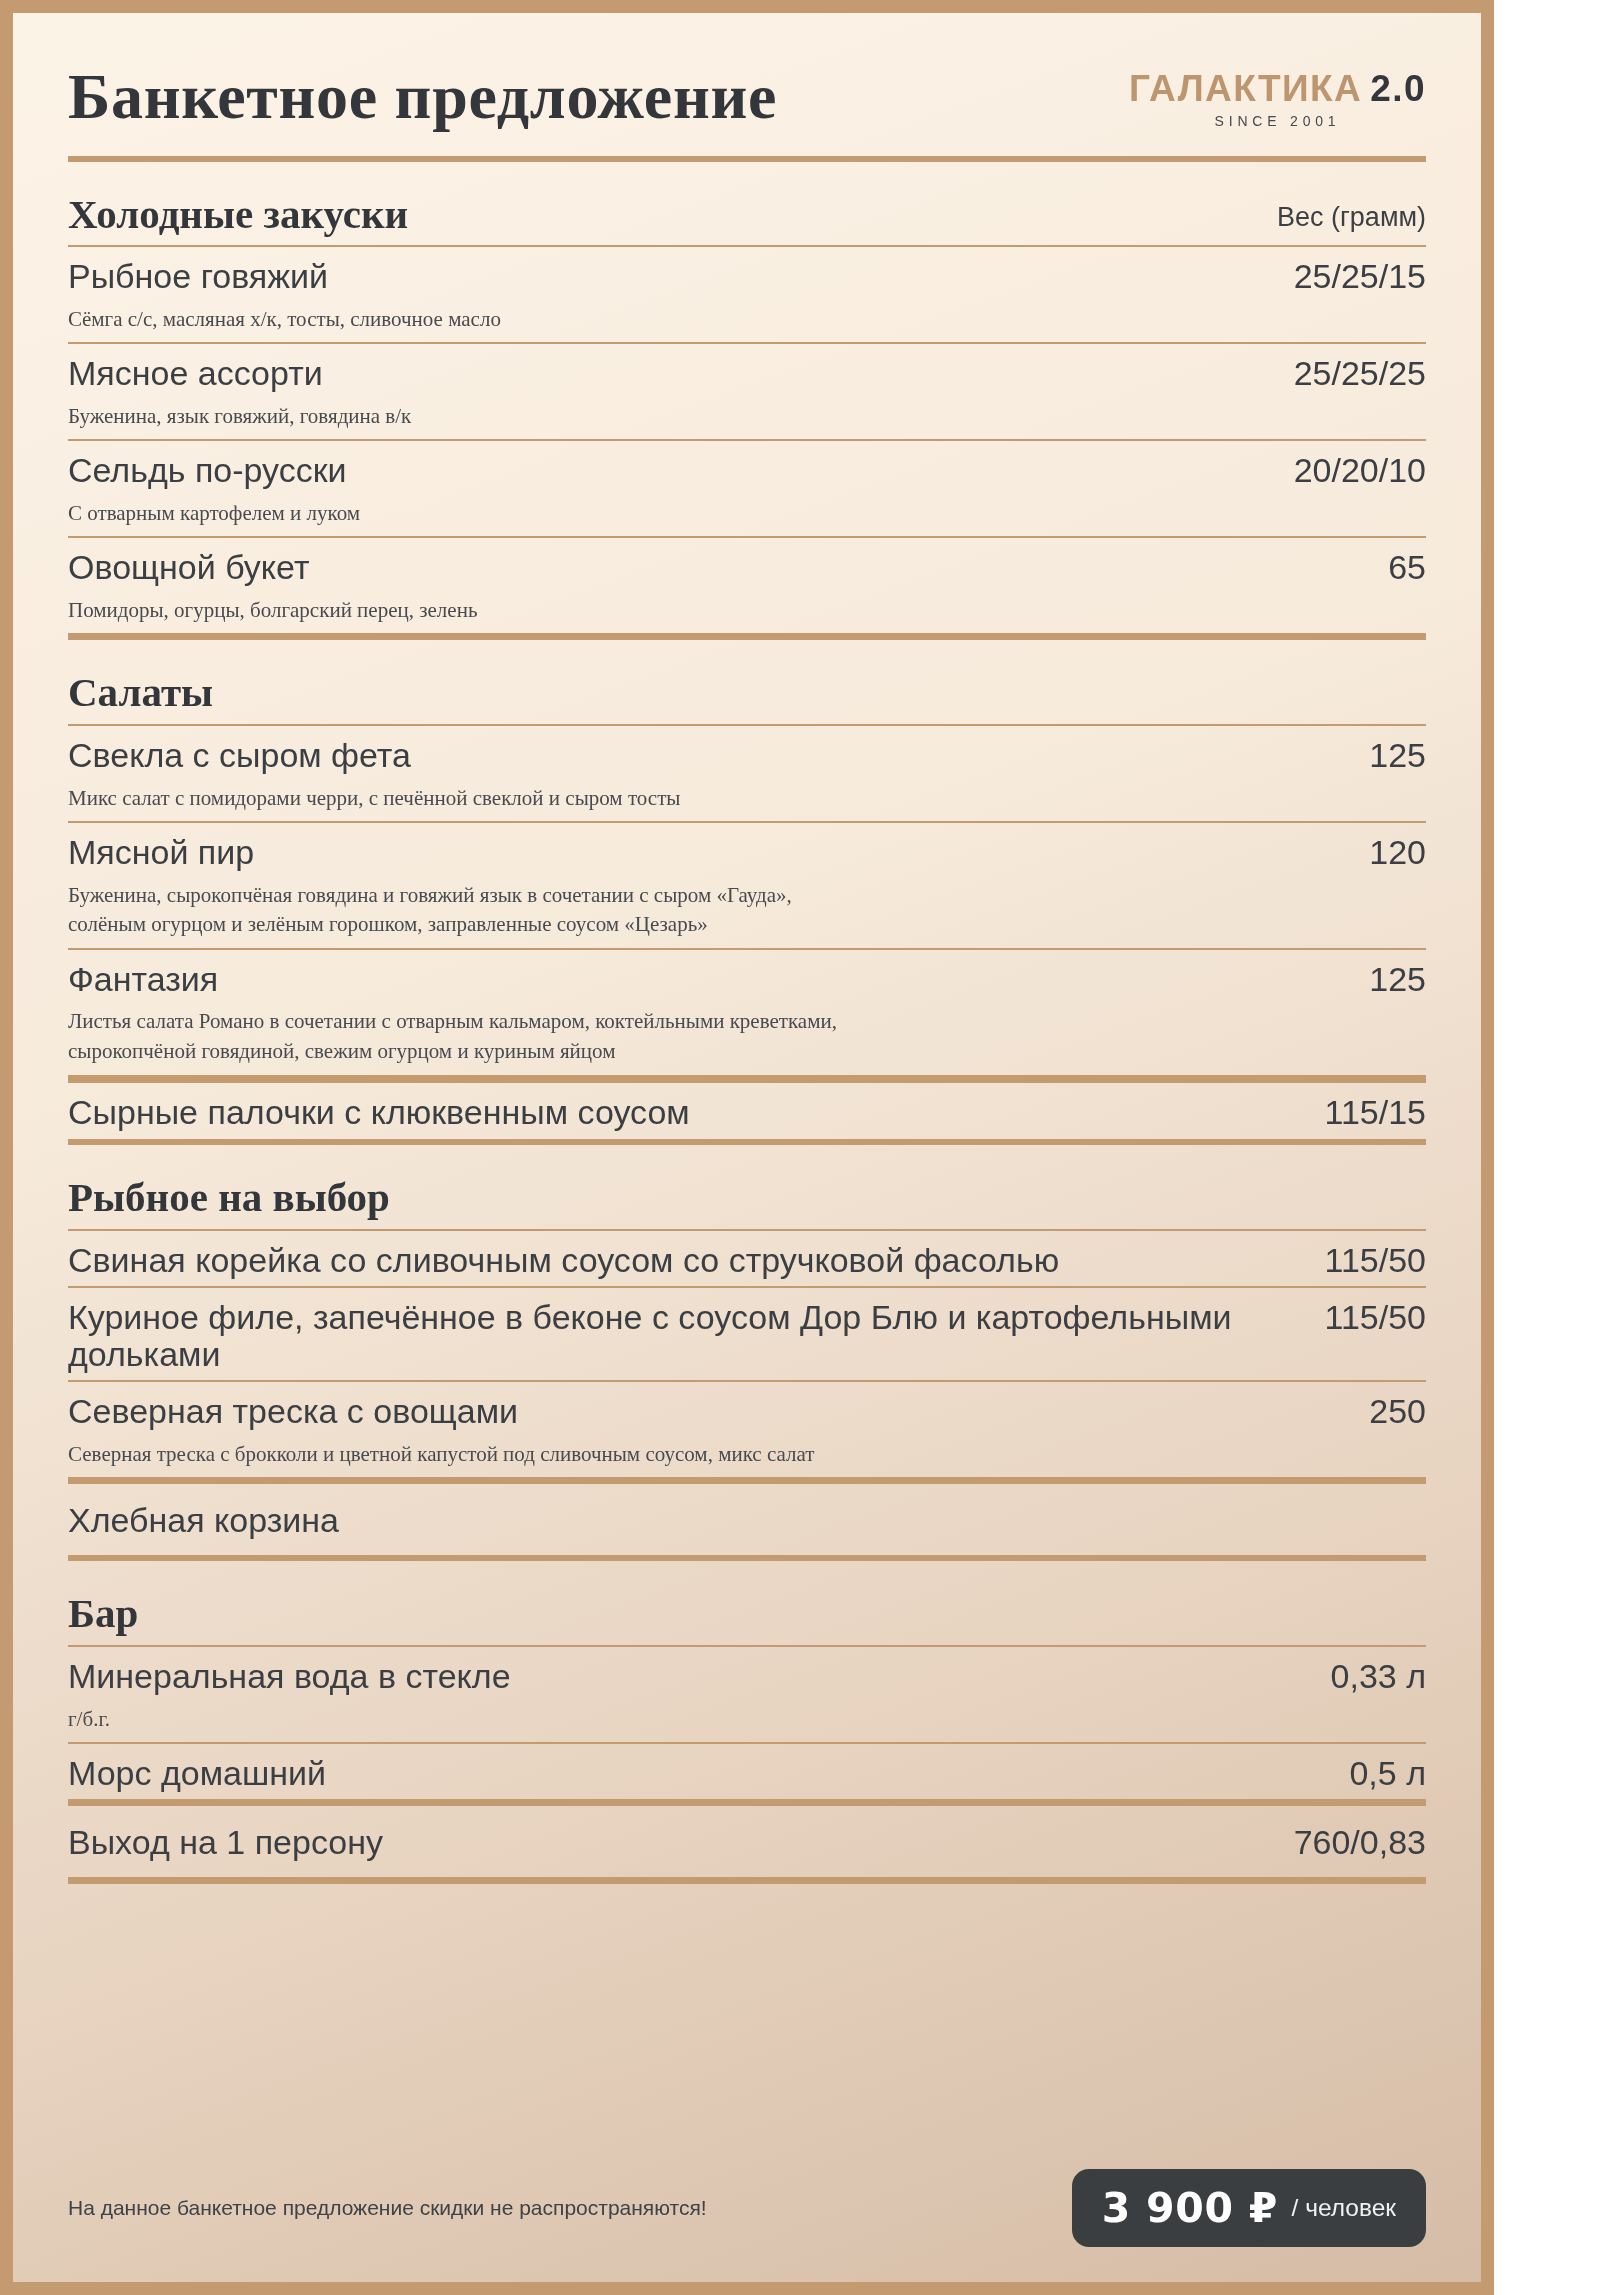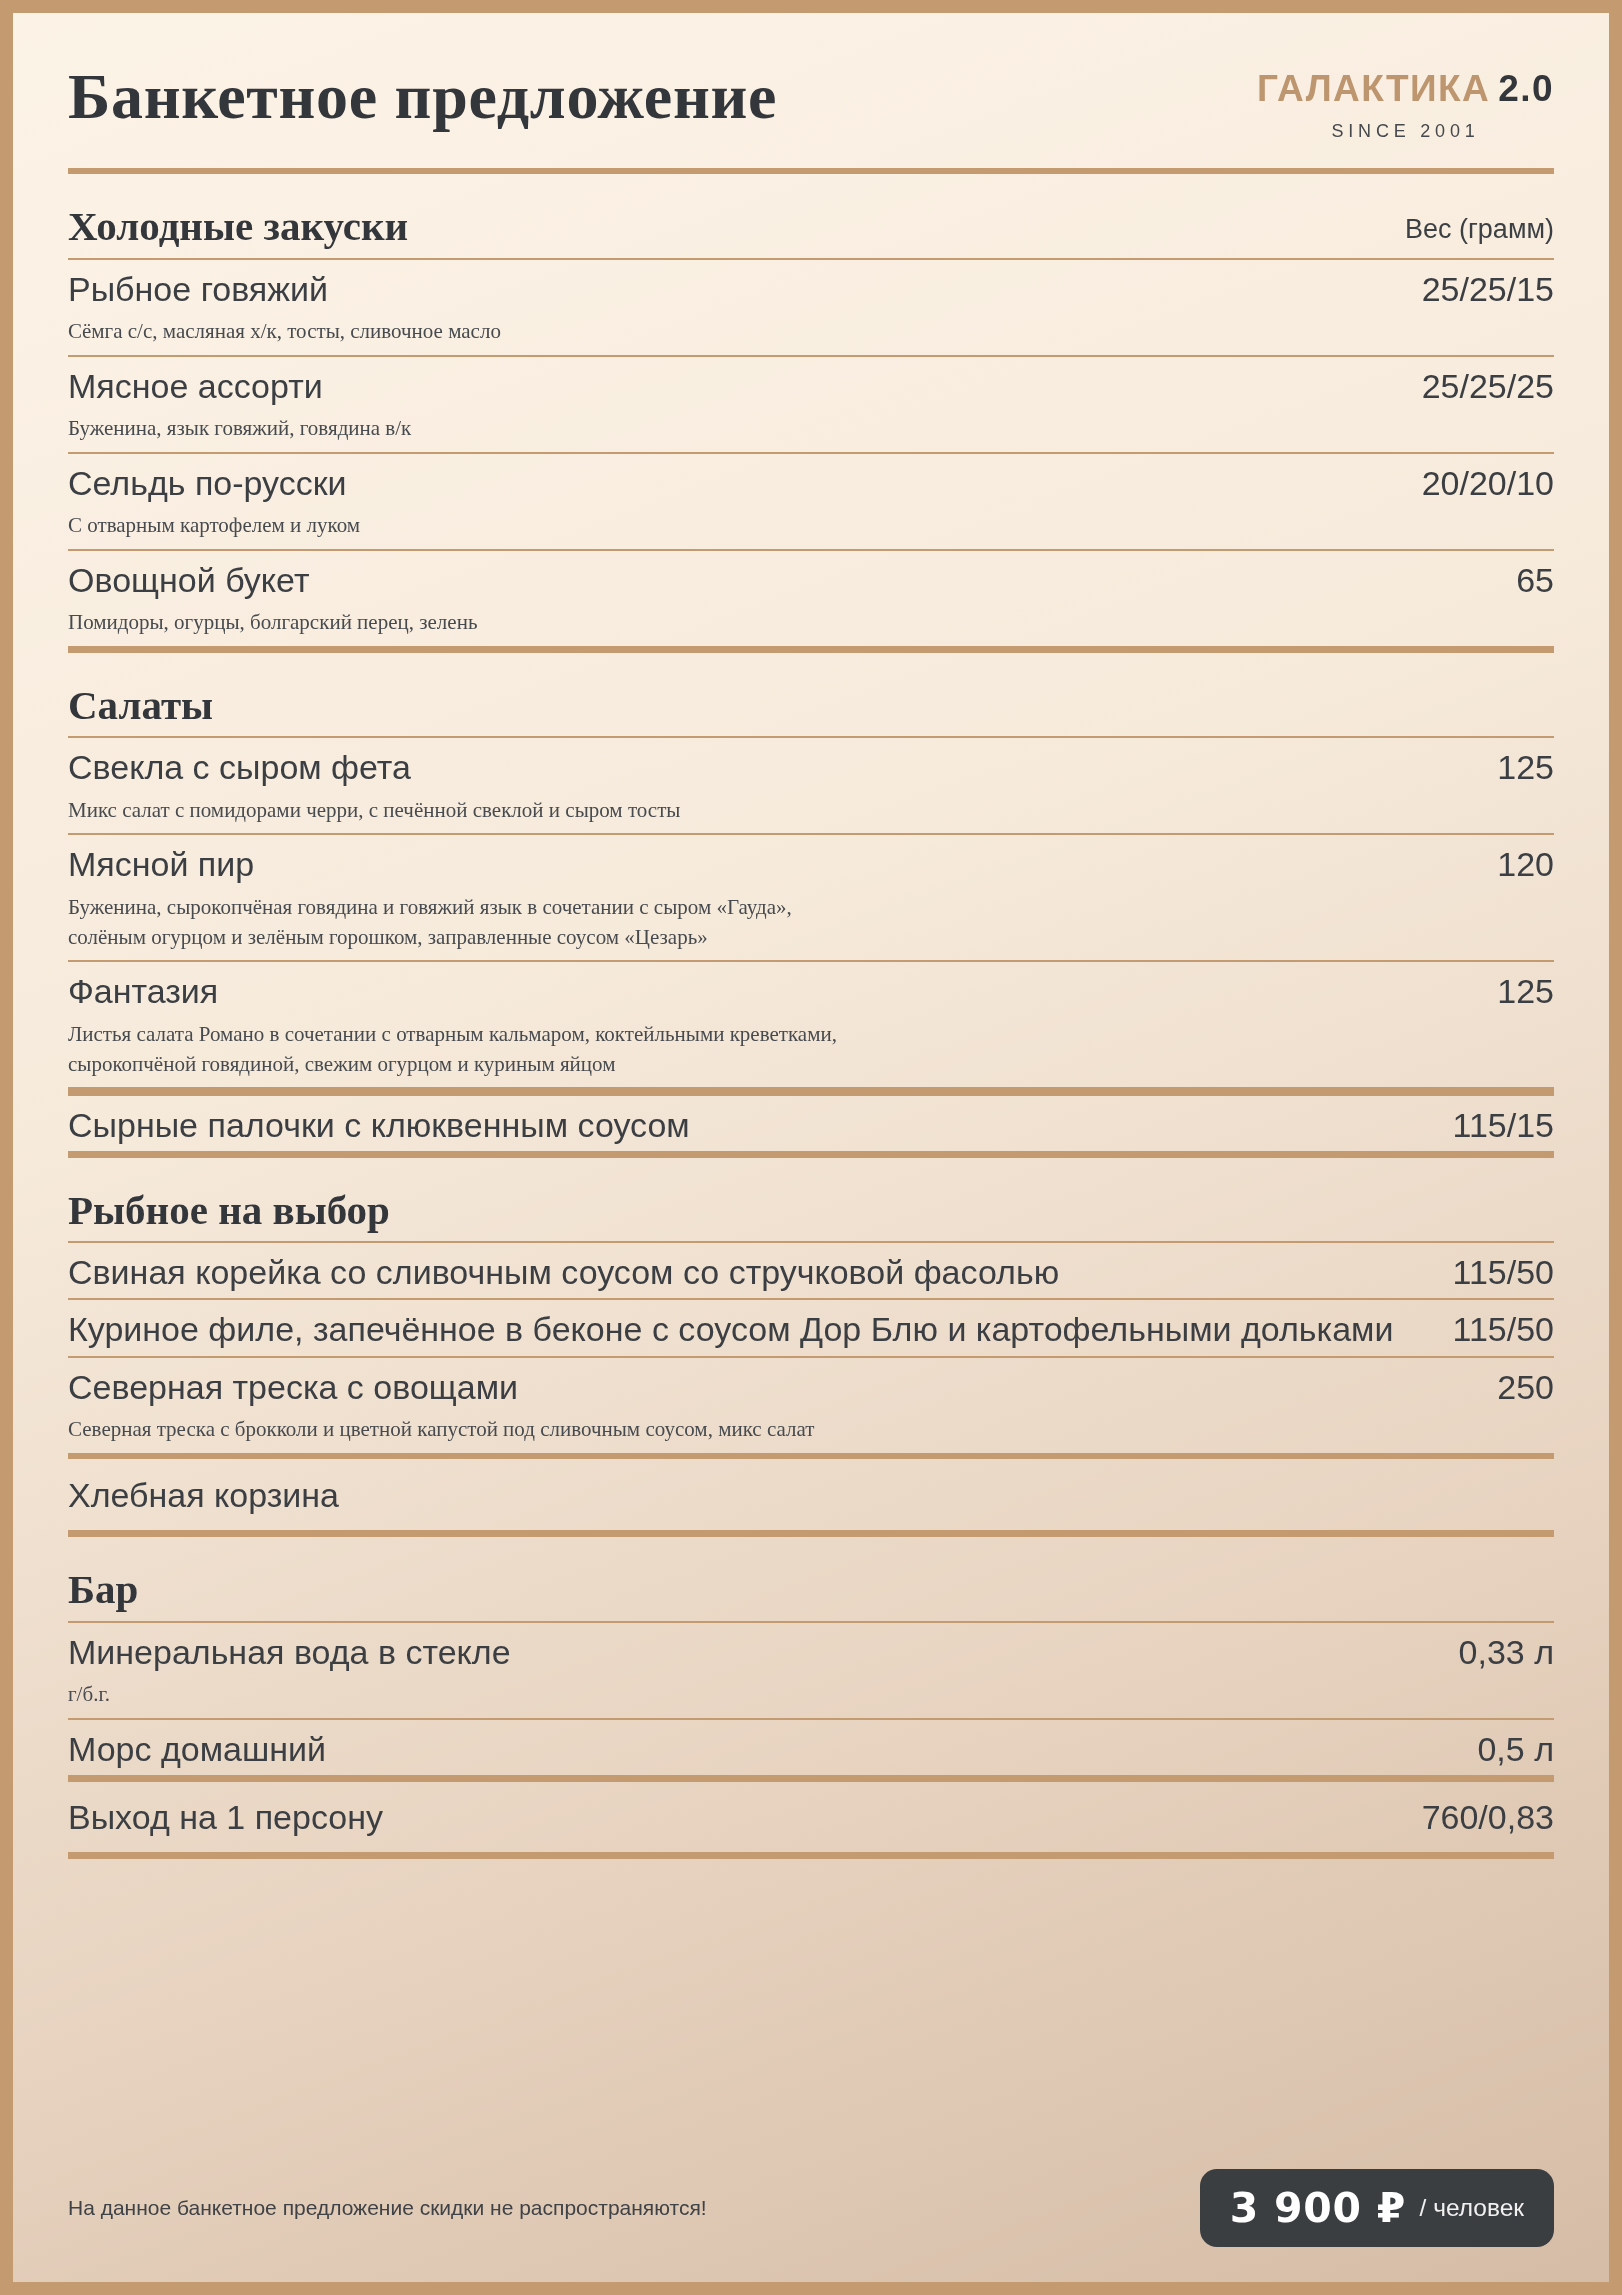--- a/index.html
+++ b/index.html
@@ -1,40 +1,40 @@
 <!DOCTYPE html>
 <html lang="ru" style="--accent: #c49a71; --brand: #bd9670; --heading: #33363b; --text: #3b3e42; --bg_top: #fcf3e7; --bg_bottom: #d5bca6; --badge_bg: #3b3e41; --badge_text: #ffffff;font-size:11px"><head>
 <meta charset="utf-8">
 <style>
   html,body{margin:0;padding:0;}
   body{width:1622px;height:2295px;overflow:hidden;}
 
   .page{
     box-sizing:border-box;
-    width:1622px;height:2295px;
+    width:1494px;height:2295px;
     border:13.6px solid var(--accent,#c49a71);
     background:linear-gradient(160deg,var(--bg_top,#fcf3e7) 0%,#f6eadb 40%,#e7d3c0 72%,var(--bg_bottom,#d5bca6) 100%);
     display:flex;flex-direction:column;
     font-family:"Liberation Sans","DejaVu Sans",sans-serif;
     color:var(--text,#3b3e42);
   }
   .content{padding:40px 55px 0;}
 
   
   .header{display:flex;justify-content:space-between;align-items:flex-start;}
   .page-title{
     font-family:"Liberation Serif","DejaVu Serif",serif;
     font-weight:700;font-size:64px;line-height:1.05;
     color:var(--heading,#33363b);letter-spacing:0.7px;margin-top:9.5px;
   }
   .logo{ text-align:center;margin-top:15px; }
   .logo-line{font-size:37px;font-weight:800;letter-spacing:1.4px;white-space:nowrap;}
   .logo-brand{color:var(--brand,#bd9670);}
   .logo-version{color:var(--heading,#33363b);margin-left:8.2px;}
-  .logo-since{font-size:18px;letter-spacing:4.8px;color:#45484c;margin-top:11px;}
+  .logo-since{font-size:14px;letter-spacing:4.8px;color:#45484c;margin-top:3px;}
 
   
   .rule{background:var(--accent,#c49a71);}
   .rule.header-rule{height:6.1px;margin-top:26px;}
   .rule.thin{height:2px;}
   .rule.thick{height:6.8px;}
 
   
   .section-head{display:flex;justify-content:space-between;align-items:flex-end;margin-top:31px;}
   .section-title{

